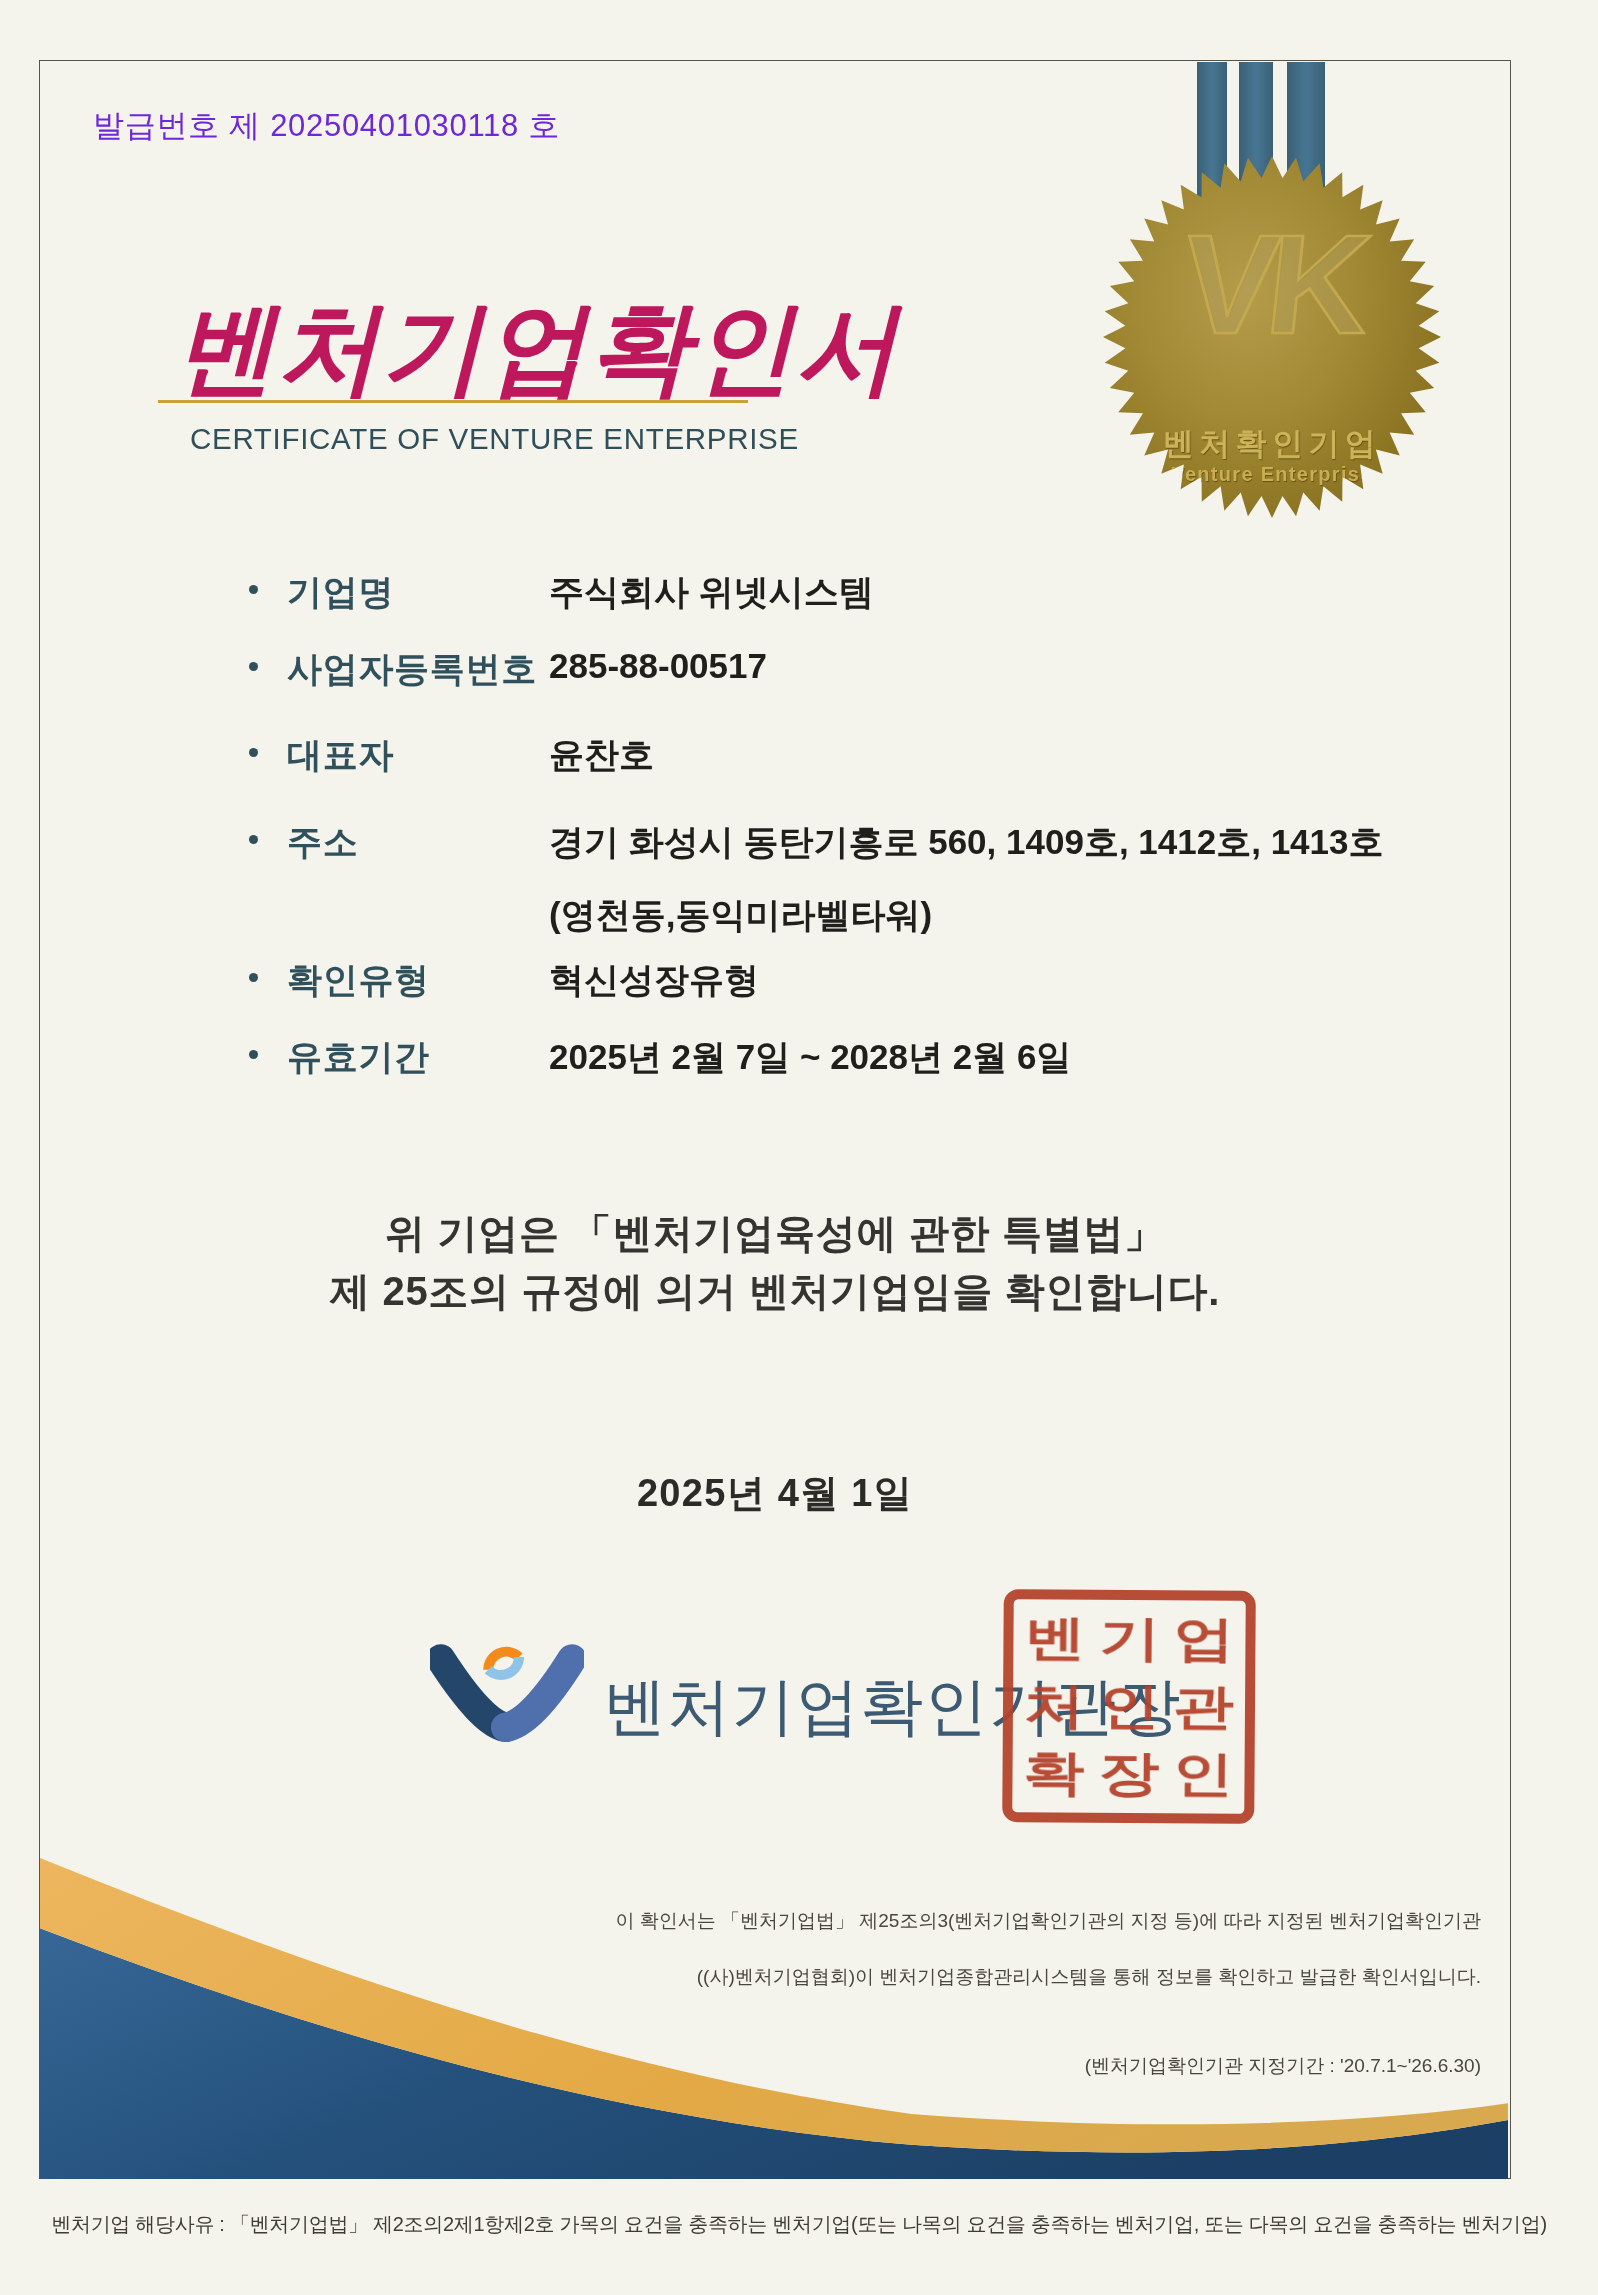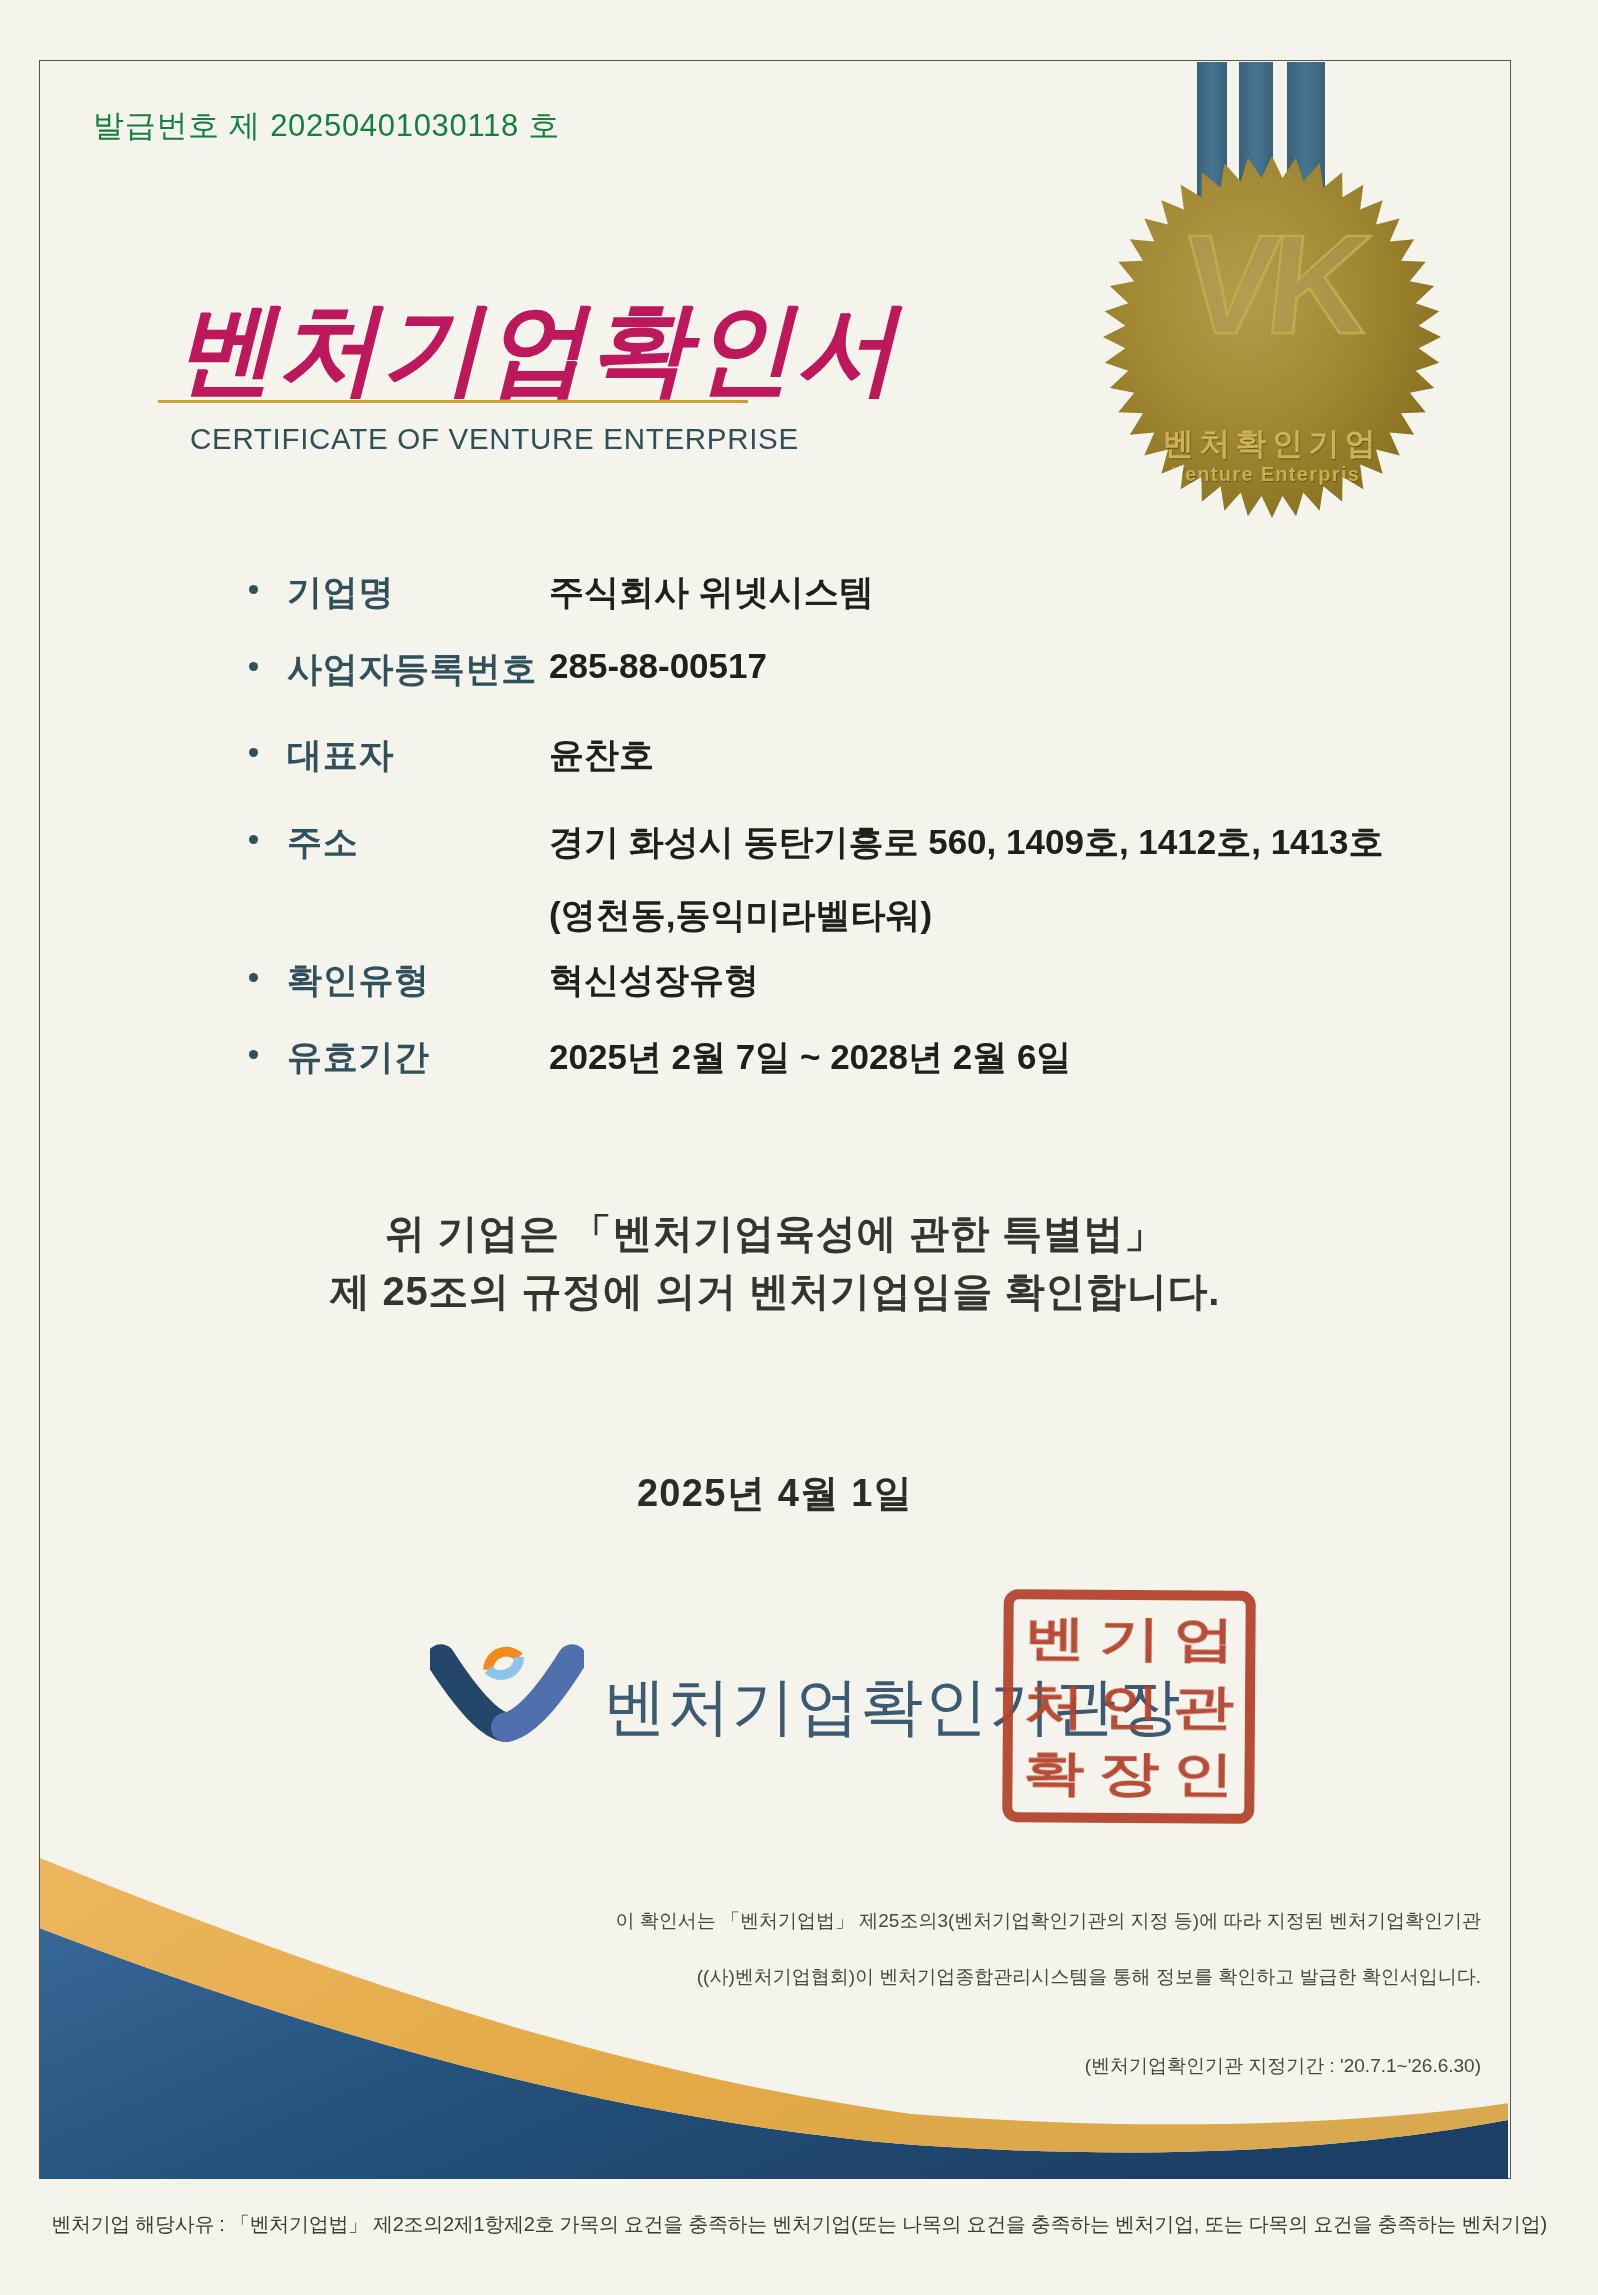--- a/index.html
+++ b/index.html
@@ -7,21 +7,21 @@
     position:relative;width:1598px;height:2295px;margin:0 auto;
     background:#f4f3ec;overflow:hidden;
     font-family:"Liberation Sans","DejaVu Sans",sans-serif;color:#26261f;
   }
   .border-box{
     position:absolute;left:39px;top:60px;width:1470px;height:2117px;
     border:1.3px solid #55534a;background:transparent;
   }
   .issue-number{
     position:absolute;left:93px;top:105px;font-size:31px;letter-spacing:0.7px;
-    color:#15803d;font-weight:500;
+    color:#6d28d9;font-weight:500;
   }
   
   .stripe{position:absolute;top:62px;height:323px;background:linear-gradient(90deg,#3a6076,#477692 50%,#3a6076);}
   .stripe.s1{left:1197px;width:29.5px;}
   .stripe.s2{left:1239px;width:34px;}
   .stripe.s3{left:1287px;width:38px;}
   
   .gold-seal{
     position:absolute;left:1103px;top:156px;width:338px;height:362px;
     background:radial-gradient(ellipse at 42% 38%, #b49c4b 0%, #a28935 40%, #87701f 78%, #6f5c18 100%);

